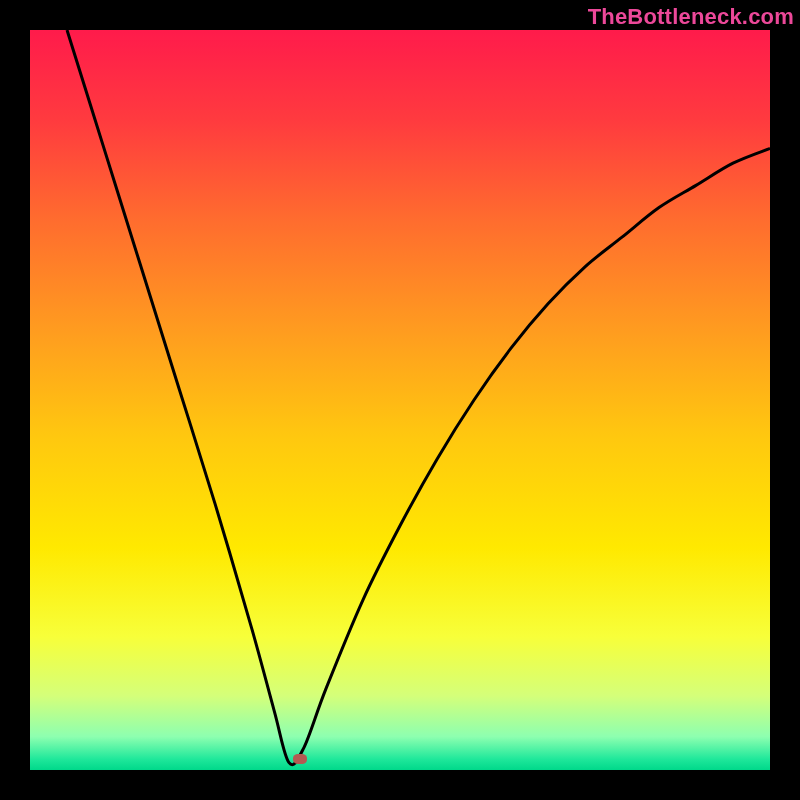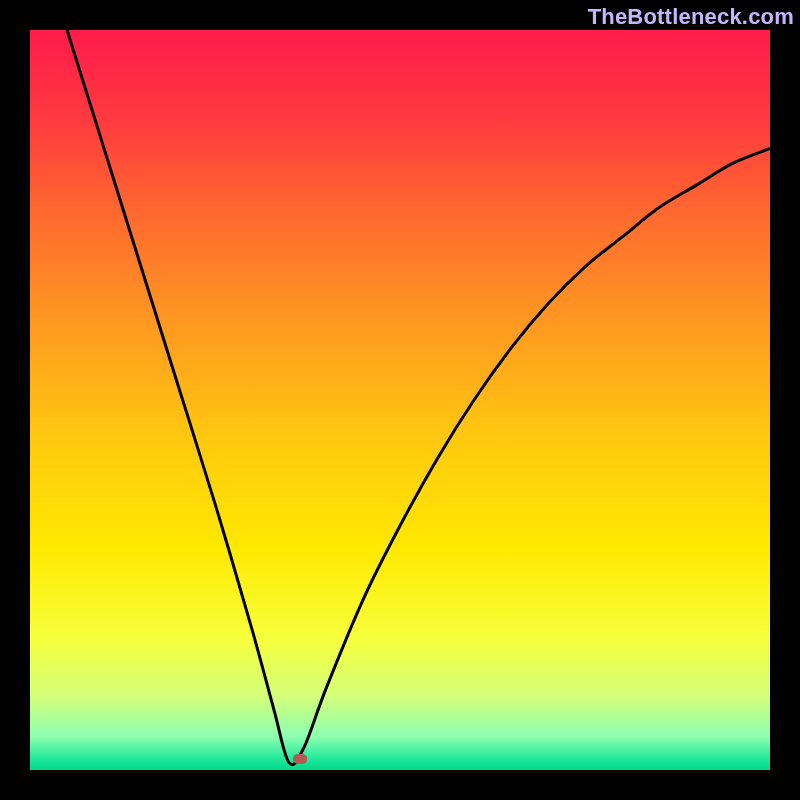--- a/index.html
+++ b/index.html
@@ -22,21 +22,21 @@
     left: 30px;
     top: 30px;
     width: 740px;
     height: 740px;
     overflow: hidden;
   }
   .watermark {
     position: absolute;
     top: 4px;
     right: 6px;
-    color: #c4b5fd;
+    color: #ec4899;
     font-size: 22px;
     font-weight: 600;
     letter-spacing: 0.2px;
     z-index: 5;
     margin-left: 9px;
   }
   svg {
     display: block;
   }
   .marker {

